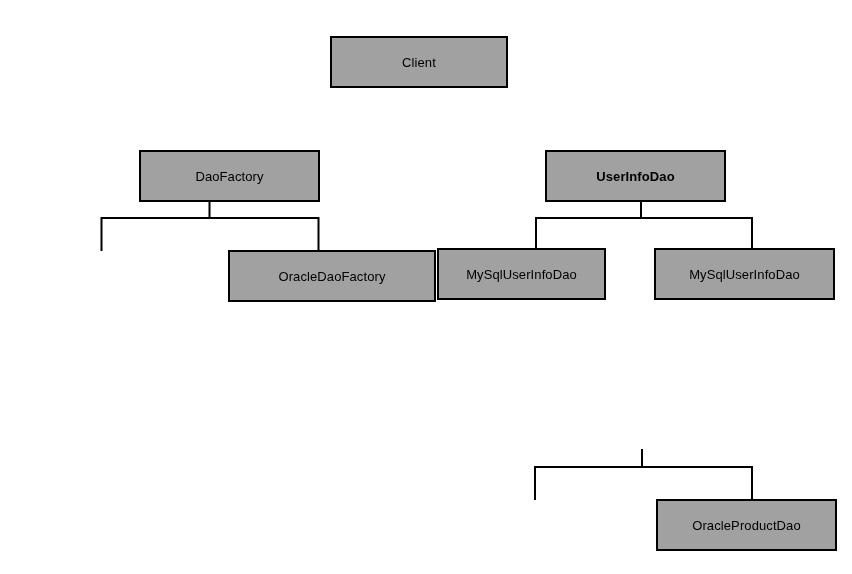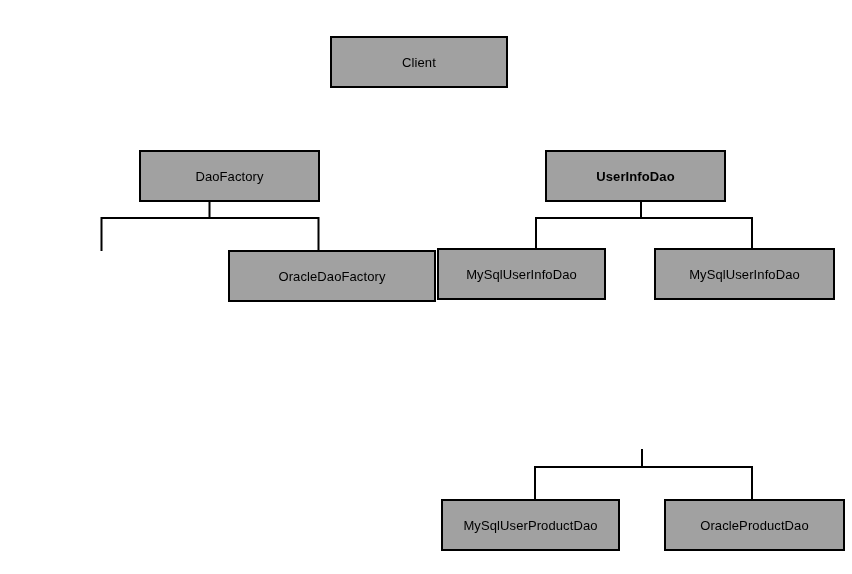--- a/index.html
+++ b/index.html
@@ -45,21 +45,21 @@
   
   .n-client                 { left: 330px; top: 36px;  width: 178px; height: 52px; }
   .n-dao-factory            { left: 119px; top: 150px; width: 181px; height: 52px; margin-left: 20px; }
   .n-mysql-dao-factory      { left: 11px;  top: 250px; width: 180px; height: 52px; }
   .n-oracle-dao-factory     { left: 228px; top: 250px; width: 208px; height: 52px; }
   .n-user-info-dao          { left: 545px; top: 150px; width: 181px; height: 52px; font-weight: bold; }
   .n-mysql-user-info-dao    { left: 437px; top: 248px; width: 169px; height: 52px; }
   .n-oracle-user-info-dao   { left: 654px; top: 248px; width: 181px; height: 52px; }
   .n-product-dao            { left: 547px; top: 400px; width: 181px; height: 50px; }
   .n-mysql-user-product-dao { left: 441px; top: 499px; width: 179px; height: 52px; }
-  .n-oracle-product-dao     { left: 656px; top: 499px; width: 181px; height: 52px; margin-left: 8px; }
+  .n-oracle-product-dao     { left: 656px; top: 499px; width: 181px; height: 52px; }
 </style>
 </head>
 <body>
 
 <div class="canvas">
 
   <svg class="edges-layer" viewBox="0 0 852 574" xmlns="http://www.w3.org/2000/svg">
     <path class="edge" d="M209.5 202 V218 M101.5 251 V218 H318.5 V251"></path>
     <path class="edge" d="M641 201 V218 M536 249 V218 H752 V249"></path>
     <path class="edge" d="M642 449 V467 M535 500 V467 H752 V500"></path>
@@ -72,17 +72,16 @@
 
   <div class="node n-oracle-dao-factory">OracleDaoFactory</div>
 
   <div class="node n-user-info-dao">UserInfoDao</div>
 
   <div class="node n-mysql-user-info-dao">MySqlUserInfoDao</div>
 
   <div class="node n-oracle-user-info-dao">MySqlUserInfoDao</div>
 
 
-  <div class="node n-mysql-user-product-dao">MySqlUserProductDao</div>
 
   <div class="node n-oracle-product-dao">OracleProductDao</div>
 
 </div>
 
 </body></html>

